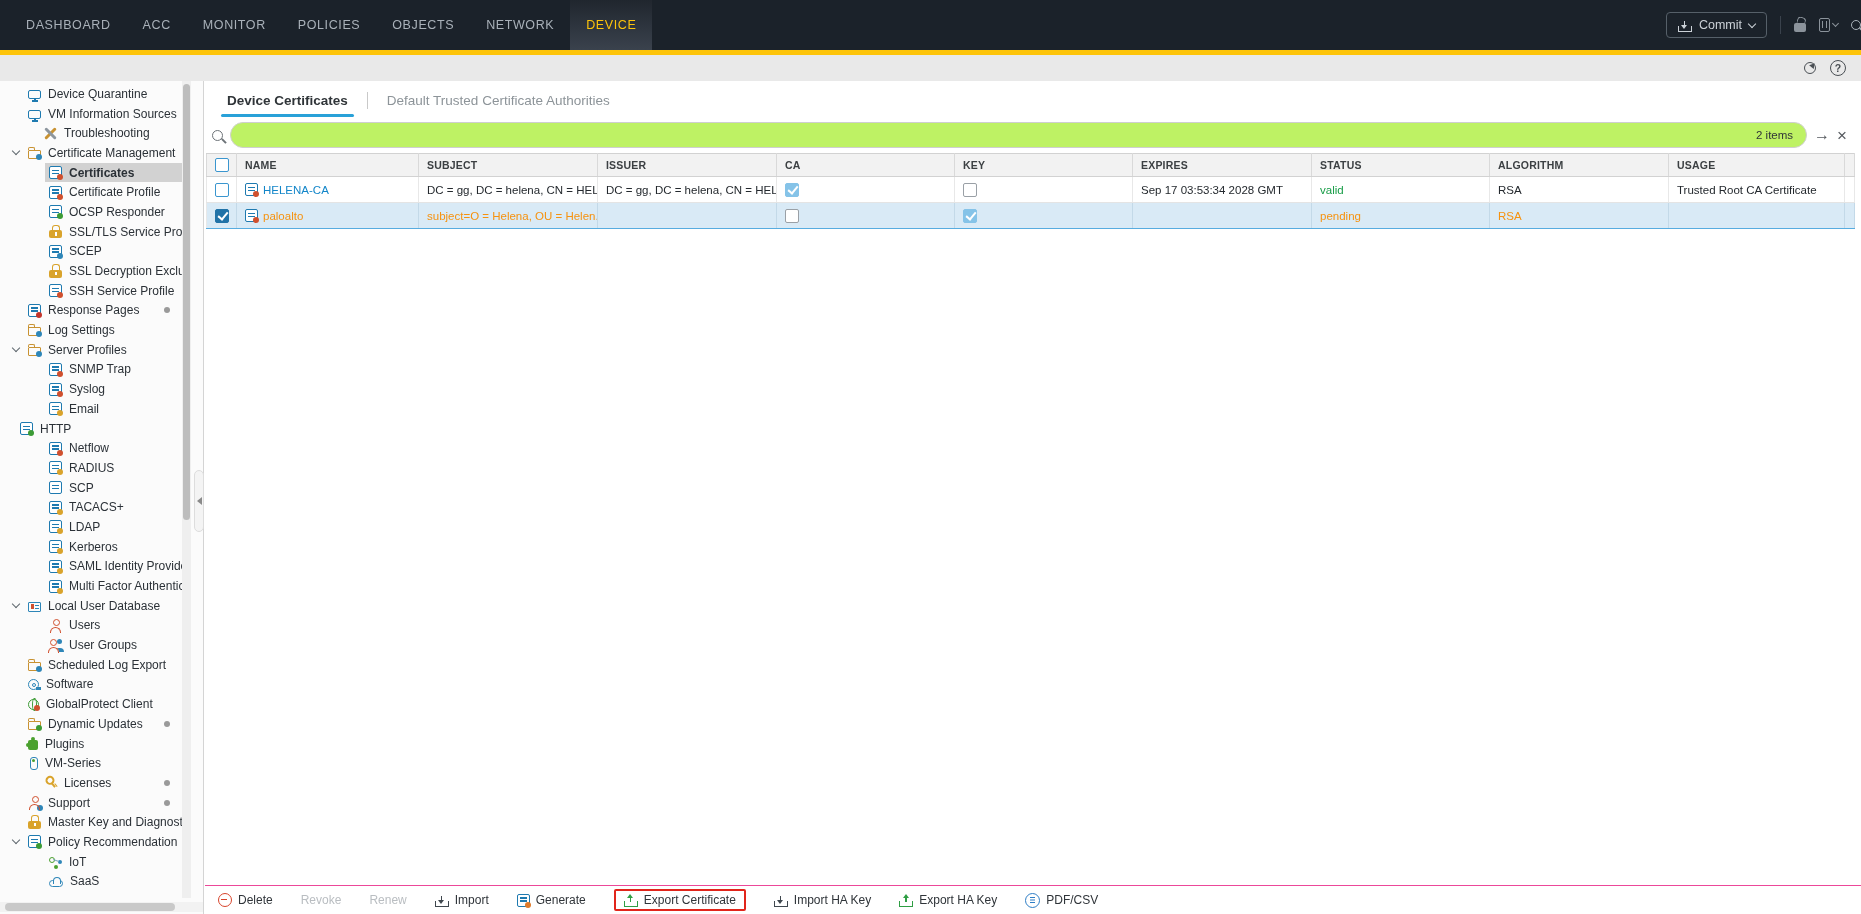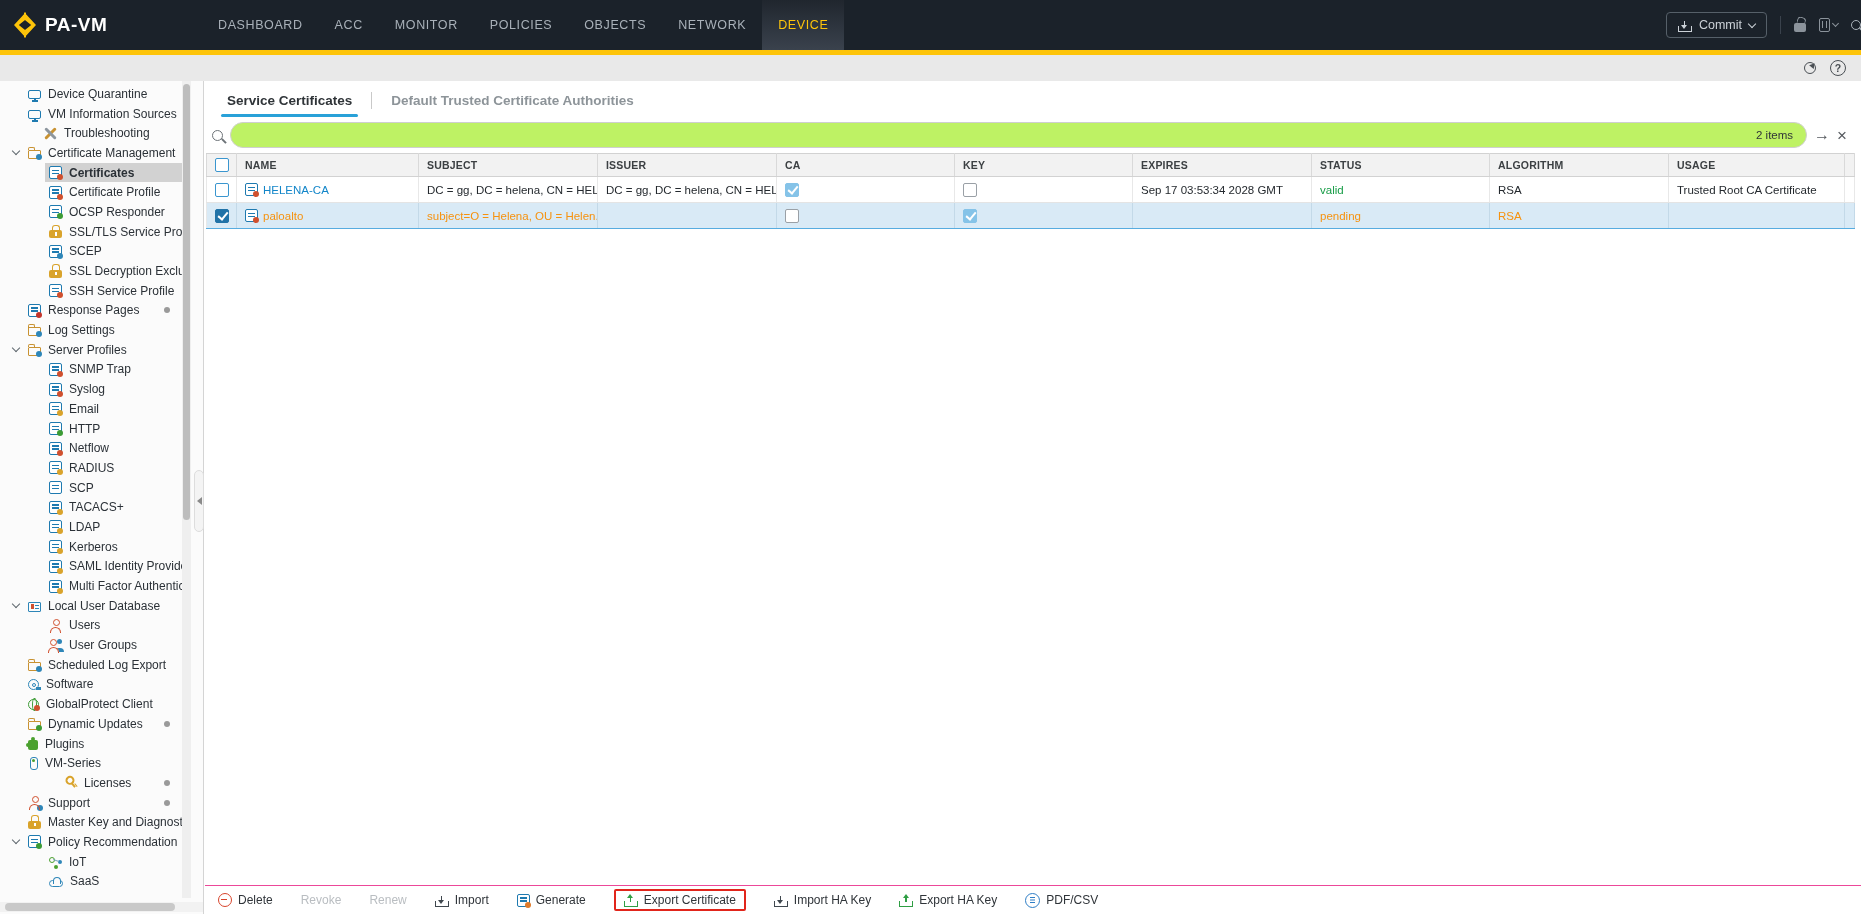--- a/index.html
+++ b/index.html
@@ -156,21 +156,21 @@
     border:1.5px solid #2e86b8; border-bottom:none; border-radius:6px 6px 0 0; background:#fbfbfb; }
   .si.iot::before { content:""; position:absolute; top:2px; left:0; width:4px; height:4px;
     border-radius:50%; border:1.5px solid #4ba12f;
     box-shadow:8px 2px 0 -1px #2e86b8, 4px 7px 0 -1px #4ba12f; }
   .si.iot::after { content:""; position:absolute; top:5px; left:4px; width:6px; height:1.2px;
     background:#7da7c0; transform:rotate(20deg); }
 
   
   .content { position:absolute; top:81px; left:205px; right:0; bottom:0; background:#fff; }
   .tabbar { height:38px; display:flex; align-items:center; padding-left:18px; }
-  .ctab { position:relative; font-size:13.5px; padding:9px 4px; cursor:pointer; color:#8d9499;font-weight:bold; }
+  .ctab { position:relative; font-size:13.5px; padding:9px 4px; cursor:pointer; color:#8d9499; }
   .ctab.active { color:#2f3438; font-weight:bold; }
   .ctab.active::after { content:""; position:absolute; left:-2px; right:-2px; bottom:0; height:3px;
     background:#29a1d8; border-radius:2px; }
   .ctab-div { width:1px; height:17px; background:#c9c9c9; margin:0 15px; }
 
   .searchrow { display:flex; align-items:center; height:30px; margin:1px 14px 3px 7px; gap:7px; }
   .ic-mag { position:relative; width:11px; height:11px; border:1.6px solid #6d7378;
     border-radius:50%; flex:none; }
   .ic-mag::after { content:""; position:absolute; width:6px; height:1.8px; background:#6d7378;
     right:-5px; bottom:-2px; transform:rotate(45deg); }
@@ -220,27 +220,20 @@
   .ic-pdf { position:relative; width:15px; height:15px; border:1.6px solid #2e7ec6;
     border-radius:50%; flex:none; }
   .ic-pdf::after { content:""; position:absolute; left:3.5px; top:3px; width:5px; height:1.3px;
     background:#2e7ec6; box-shadow:0 2.5px 0 #2e7ec6, 0 5px 0 #2e7ec6; }
   .gen-ic { --c:#1e7ab0; }
 </style>
 </head>
 <body>
 
 <header class="topnav">
-  <div class="brand">
-    <span class="logo">
-        <i class="l"></i>
-        <i class="r"></i>
-      </span>
-    <span class="brand-text">PA-VM</span>
-  </div>
   <nav class="navtabs" id="navTabs">
       <div class="navtab">DASHBOARD</div>
       <div class="navtab">ACC</div>
       <div class="navtab">MONITOR</div>
       <div class="navtab">POLICIES</div>
       <div class="navtab">OBJECTS</div>
       <div class="navtab">NETWORK</div>
       <div class="navtab active">DEVICE</div>
     </nav>
   <div class="nav-right">
@@ -412,21 +405,21 @@
       </div>
       <div class="tree-row" style="padding-left: 29px;">
         <span class="chevslot"></span>
         <span class="hl">
           <span class="si doc">
             <span class="bdg" style="background: rgb(217, 163, 43);"></span>
           </span>
           <span>Email</span>
         </span>
       </div>
-      <div class="tree-row" style="padding-left: 29px;">
+      <div class="tree-row" style="">
         <span class="chevslot"></span>
         <span class="hl">
           <span class="si doc">
             <span class="bdg" style="background: rgb(60, 155, 53);"></span>
           </span>
           <span>HTTP</span>
         </span>
       </div>
       <div class="tree-row" style="padding-left: 29px;">
         <span class="chevslot"></span>
@@ -563,21 +556,21 @@
           <span>Plugins</span>
         </span>
       </div>
       <div class="tree-row" style="padding-left: 8px;">
         <span class="chevslot"></span>
         <span class="hl">
           <span class="si vm"></span>
           <span>VM-Series</span>
         </span>
       </div>
-      <div class="tree-row" style="padding-left: 8px; margin-left: 36px;">
+      <div class="tree-row" style="padding-left: 24px;">
         <span class="chevslot"></span>
         <span class="hl">
           <span class="si key"></span>
           <span>Licenses</span>
           <span class="dot"></span>
         </span>
       </div>
       <div class="tree-row" style="padding-left: 8px;">
         <span class="chevslot"></span>
         <span class="hl">
@@ -627,21 +620,21 @@
   <div class="h-scroll">
       <div class="h-thumb"></div>
     </div>
 </aside>
 <div class="collapse-handle">
     <span class="tri-left"></span>
   </div>
 
 <main class="content">
   <div class="tabbar" id="contentTabs">
-      <div class="ctab active">Service Certificates</div>
+      <div class="ctab active">Device Certificates</div>
       <span class="ctab-div"></span>
       <div class="ctab">Default Trusted Certificate Authorities</div>
     </div>
 
   <div class="searchrow">
     <span class="ic-mag"></span>
     <div class="searchpill">
       <input class="search-field" value="" style="">
       <span class="count">2 items</span>
     </div>

